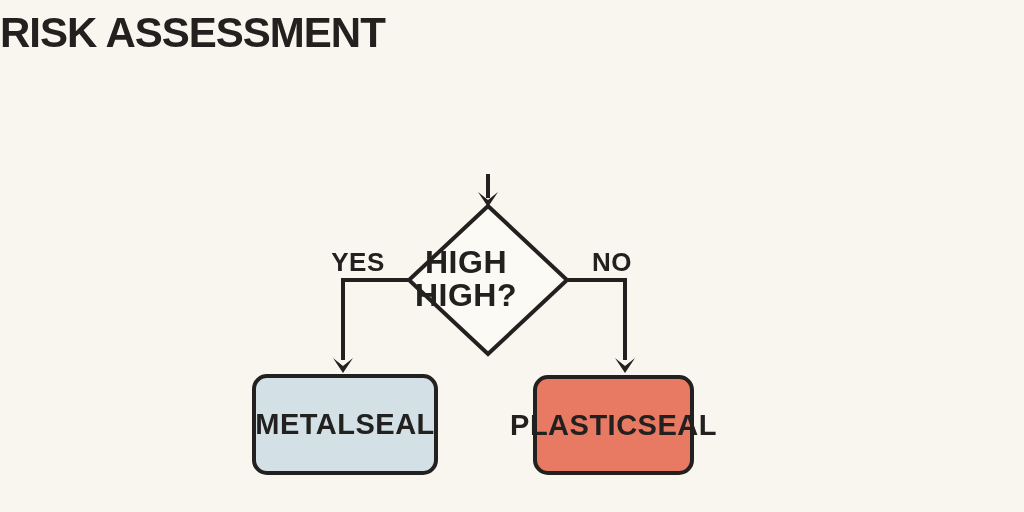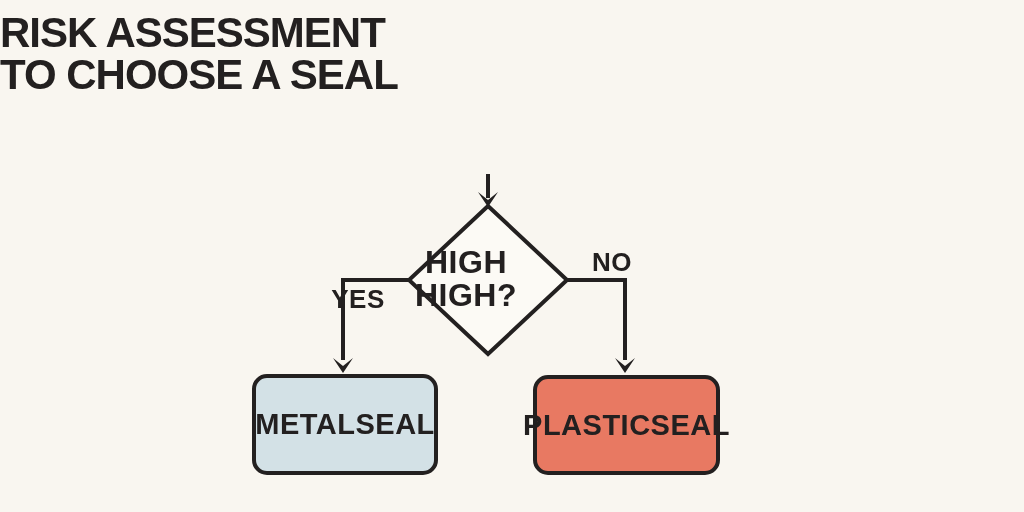--- a/index.html
+++ b/index.html
@@ -69,51 +69,50 @@
   }
   .decision-label {
     left: 384px; top: 246px;
     width: 164px;
     font-size: 32px; line-height: 33px; letter-spacing: 0.5px;
   }
   .branch-label {
     width: 90px;
     font-size: 26px; letter-spacing: 0.5px;
   }
-  .branch-yes { left: 313px; top: 247px; margin-top: 37px; }
+  .branch-yes { left: 313px; top: 247px; }
   .branch-no  { left: 567px; top: 247px; }
   .result-box {
     position: absolute;
     border: 4px solid var(--ink);
     border-radius: 15px;
     display: flex; flex-direction: row;
     align-items: center; justify-content: center;
     font-weight: 700; font-size: 29px; line-height: 37px;
     letter-spacing: 0.5px;
     text-align: center;
   }
   .metal-box {
     left: 252px; top: 374px;
     width: 186px; height: 101px;
     background: var(--metal-fill);
   }
   .plastic-box {
     left: 533px; top: 375px;
-    width: 187px; height: 100px;
+    width: 161px; height: 100px;
     background: var(--plastic-fill);
   }
 </style>
 </head>
 <body>
 
 <div class="canvas">
 
   <div class="title">
     <div>RISK ASSESSMENT</div>
-    <div>TO CHOOSE A SEAL</div>
   </div>
 
   <svg class="connector-layer" viewBox="0 0 1024 512">
 
     <path class="line" d="M488,174 L488,198"></path>
     <polygon class="arrowhead" points="478,192 488,207 498,192 488,200"></polygon>
 
     <polygon class="diamond" points="488,206 567,280 488,354 409,280"></polygon>
 
     <path class="line" d="M409,280 L343,280 L343,360"></path>

